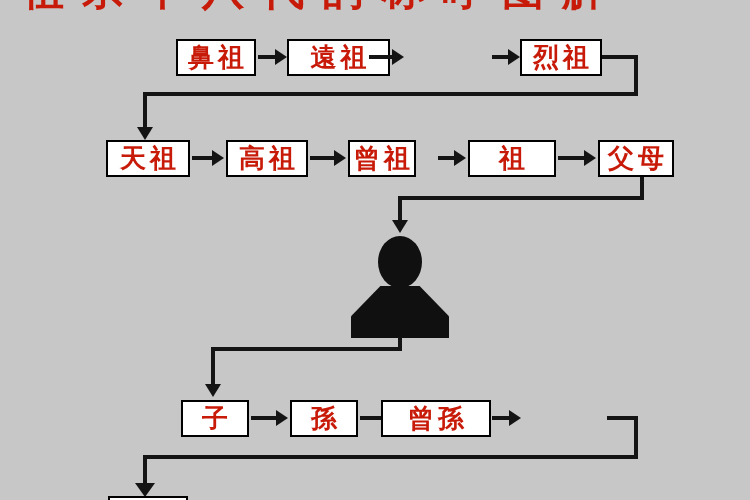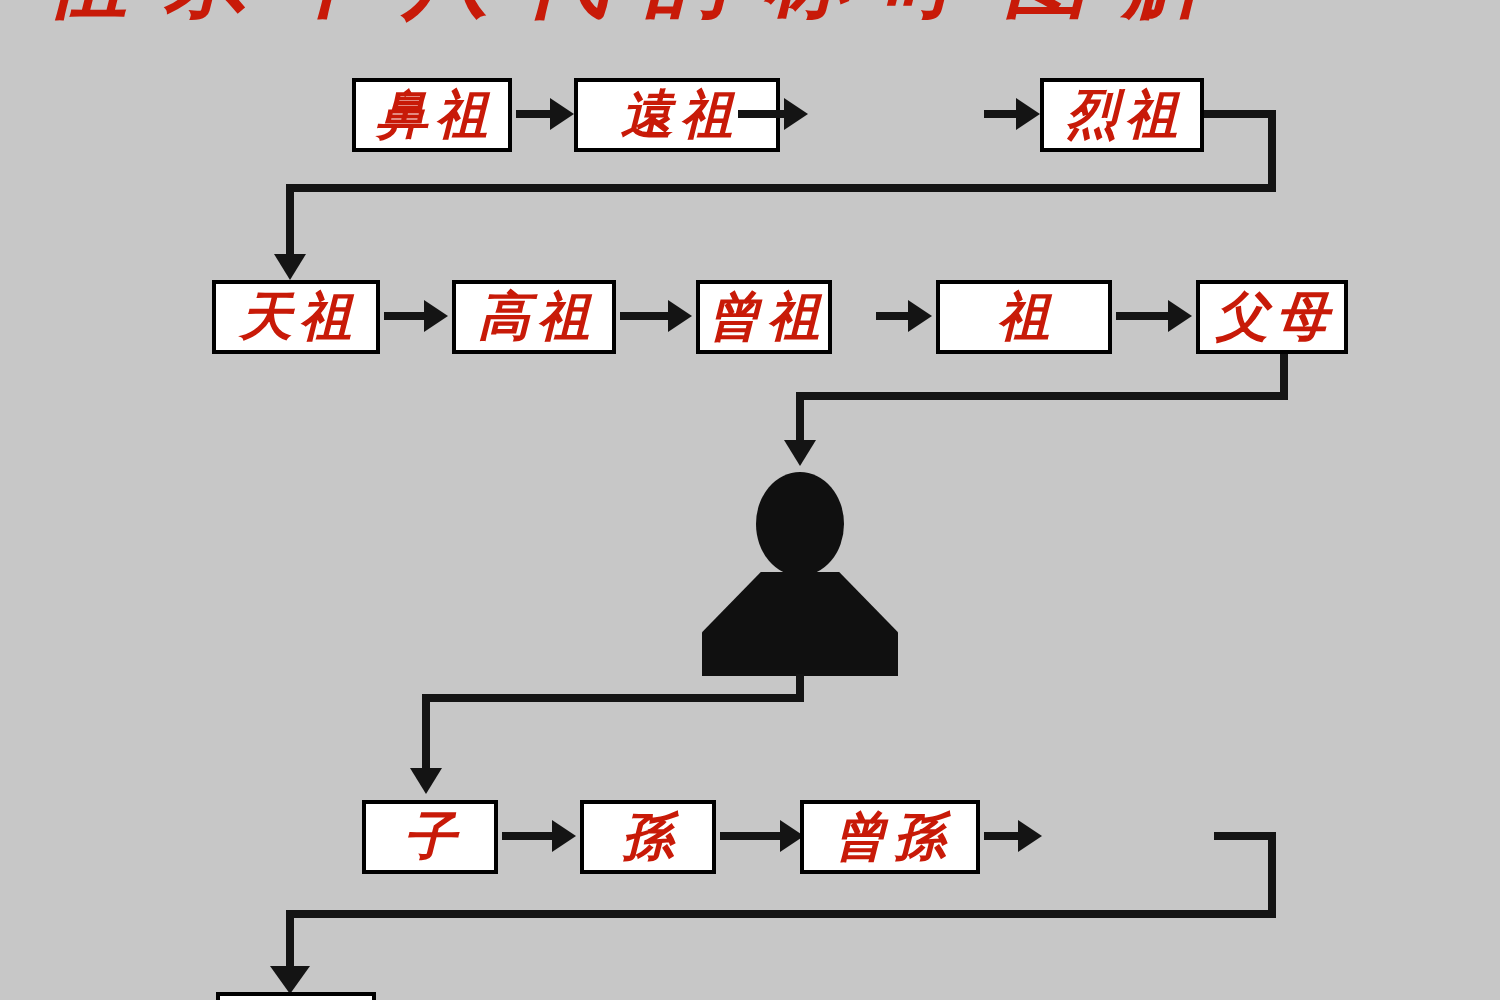--- a/index.html
+++ b/index.html
@@ -2,21 +2,20 @@
 <html><head>
 <meta charset="utf-8">
 <style>
   html,body{margin:0;padding:0;}
   .canvas{
     position:relative;
     width:750px;height:500px;
     background:#c7c7c7;
     overflow:hidden;
     font-family:"DejaVu Sans", sans-serif;
-    font-style:italic;
   }
   
   .title-crop{
     position:absolute;
     left:22px;top:-33px;
     font-size:42px;line-height:46px;
     font-weight:bold;
     color:#c81a08;
     letter-spacing:18px;
     white-space:nowrap;
@@ -113,21 +112,21 @@
 
   <div class="ln v" style="left:398px;top:337px;height:14px"></div>
   <div class="ln h" style="left:211px;top:347px;width:191px"></div>
   <div class="ln v" style="left:211px;top:347px;height:38px"></div>
   <div class="head-d" style="left:205px;top:384px"></div>
 
   <div class="gbox" style="left:181px;top:400px;width:68px">子</div>
   <div class="arr-r" style="left:251px;top:416px;width:26px"></div>
   <div class="gbox" style="left:290px;top:400px;width:68px">孫</div>
   <div class="arr-r" style="left:360px;top:416px;width:31px"></div>
-  <div class="gbox" style="left:400px;top:400px;width:90px">曾孫</div>
+  <div class="gbox" style="left:381px;top:400px;width:110px">曾孫</div>
   <div class="arr-r" style="left:492px;top:416px;width:18px"></div>
 
   <div class="ln h" style="left:607px;top:416px;width:31px"></div>
   <div class="ln v" style="left:634px;top:416px;height:43px"></div>
   <div class="ln h" style="left:143px;top:455px;width:495px"></div>
   <div class="ln v" style="left:143px;top:455px;height:29px"></div>
   <div class="head-d" style="left:135px;top:483px;border-left-width:10px;border-right-width:10px;border-top-width:14px"></div>
 
   <div class="gbox cropped-bottom" style="left:108px;width:80px"></div>
 

